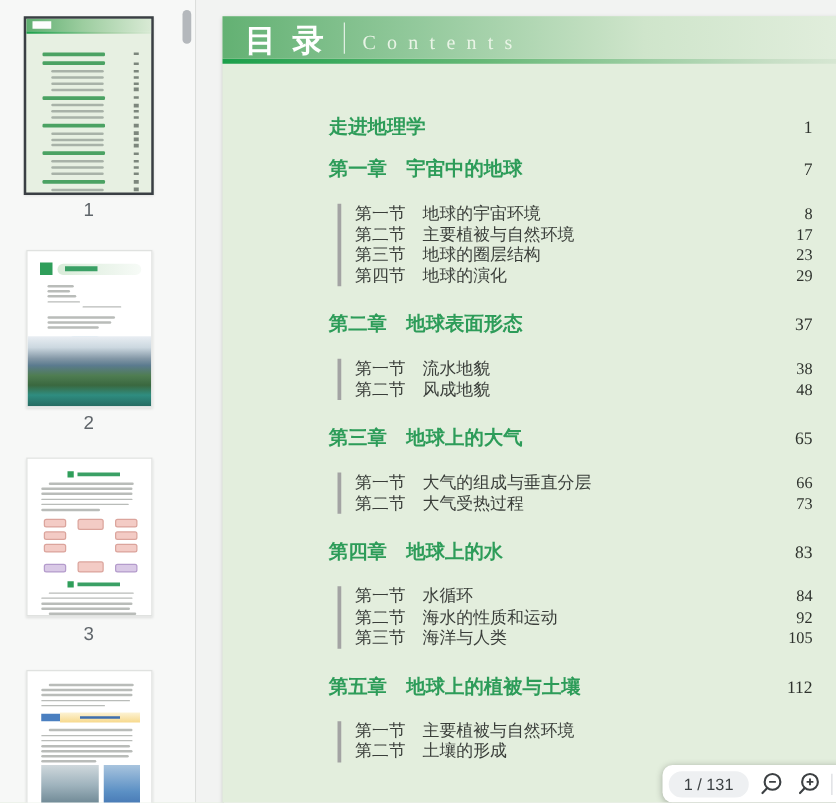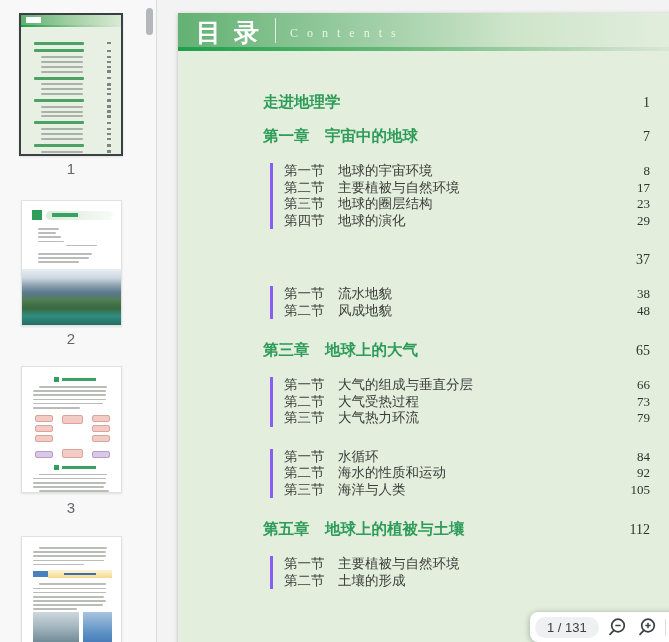--- a/index.html
+++ b/index.html
@@ -83,30 +83,30 @@
   
   .main{position:absolute;left:157px;top:0;width:512px;height:642px;background:#f2f3f2;}
   .page{position:absolute;left:21px;top:13px;width:520px;height:780px;
         background:#e3eedd;box-shadow:0 1px 4px rgba(0,0,0,.25);}
   .page-header{height:34px;position:relative;
      background:linear-gradient(90deg,#63b173 0%,#93c99c 30%,#cfe5cb 65%,#e4efdf 100%);}
   .ph-cn{position:absolute;left:18px;top:3px;color:#ffffff;font-weight:bold;
          font-family:"Liberation Serif","DejaVu Serif",serif;font-size:25px;letter-spacing:13px;white-space:nowrap;}
   .ph-div{position:absolute;left:97px;top:5px;width:1px;height:25px;background:rgba(255,255,255,.75);}
   .ph-en{position:absolute;left:112px;top:13px;color:#e9f4e6;
-         font-family:"Liberation Serif","DejaVu Serif",serif;font-size:12px;letter-spacing:9px;white-space:nowrap;}
+         font-family:"Liberation Serif","DejaVu Serif",serif;font-size:16px;letter-spacing:9px;white-space:nowrap;}
   .page-strip{height:4px;background:linear-gradient(90deg,#1ba04a 0%,#66b876 40%,#c8dfc6 85%,#dfebda 100%);}
 
   .toc{padding:42px 48px 0 85px;font-family:"Liberation Serif","DejaVu Serif",serif;}
   .toc-row{display:flex;align-items:baseline;}
   .toc-row .num{margin-left:auto;color:#2f332e;font-weight:normal;}
   .chapter-row{color:#2d9c59;font-weight:bold;font-size:15.5px;line-height:18px;}
   .chapter-row .num{font-size:14px;}
   .chapter-row{margin-bottom:15px;gap:40px;}
-  .section-group{border-left:3px solid #8b5cf6;margin:17px 0 22px 7px;padding-left:11px;}
+  .section-group{border-left:3px solid #a3a3a3;margin:17px 0 22px 7px;padding-left:11px;}
   .section-row{color:#3a3e3a;font-size:13.5px;line-height:16.5px;}
   .section-row .num{font-size:13px;}
 
   
   .pdf-toolbar{position:absolute;left:373px;top:612px;height:30px;width:158px;
       background:#ffffff;border-radius:8px;box-shadow:0 1px 6px rgba(0,0,0,.3);
       display:flex;align-items:center;gap:6px;padding:0 8px 0 5px;box-sizing:border-box;}
   .page-pill{background:#eef0f2;border-radius:13px;padding:3px 12px;font-size:13px;
              color:#3c4043;white-space:nowrap;cursor:pointer;}
   .tb-icon{width:24px;height:24px;display:flex;align-items:center;justify-content:center;cursor:pointer;flex:0 0 auto;}
@@ -354,20 +354,21 @@
           <div class="toc-row section-row">
             <span>第三节　地球的圈层结构</span>
             <span class="num">23</span>
           </div>
           <div class="toc-row section-row">
             <span>第四节　地球的演化</span>
             <span class="num">29</span>
           </div>
         </div>
         <div class="toc-row chapter-row">
+          <span>第二章　地球表面形态</span>
           <span class="num">37</span>
         </div>
         <div class="section-group">
           <div class="toc-row section-row">
             <span>第一节　流水地貌</span>
             <span class="num">38</span>
           </div>
           <div class="toc-row section-row">
             <span>第二节　风成地貌</span>
             <span class="num">48</span>
@@ -379,24 +380,24 @@
         </div>
         <div class="section-group">
           <div class="toc-row section-row">
             <span>第一节　大气的组成与垂直分层</span>
             <span class="num">66</span>
           </div>
           <div class="toc-row section-row">
             <span>第二节　大气受热过程</span>
             <span class="num">73</span>
           </div>
-          <div class="toc-row section-row">
-            <span>第三节　大气热力环流</span>
-            <span class="num">79</span>
-          </div>
+        </div>
+        <div class="toc-row chapter-row">
+          <span>第四章　地球上的水</span>
+          <span class="num">83</span>
         </div>
         <div class="section-group">
           <div class="toc-row section-row">
             <span>第一节　水循环</span>
             <span class="num">84</span>
           </div>
           <div class="toc-row section-row">
             <span>第二节　海水的性质和运动</span>
             <span class="num">92</span>
           </div>

